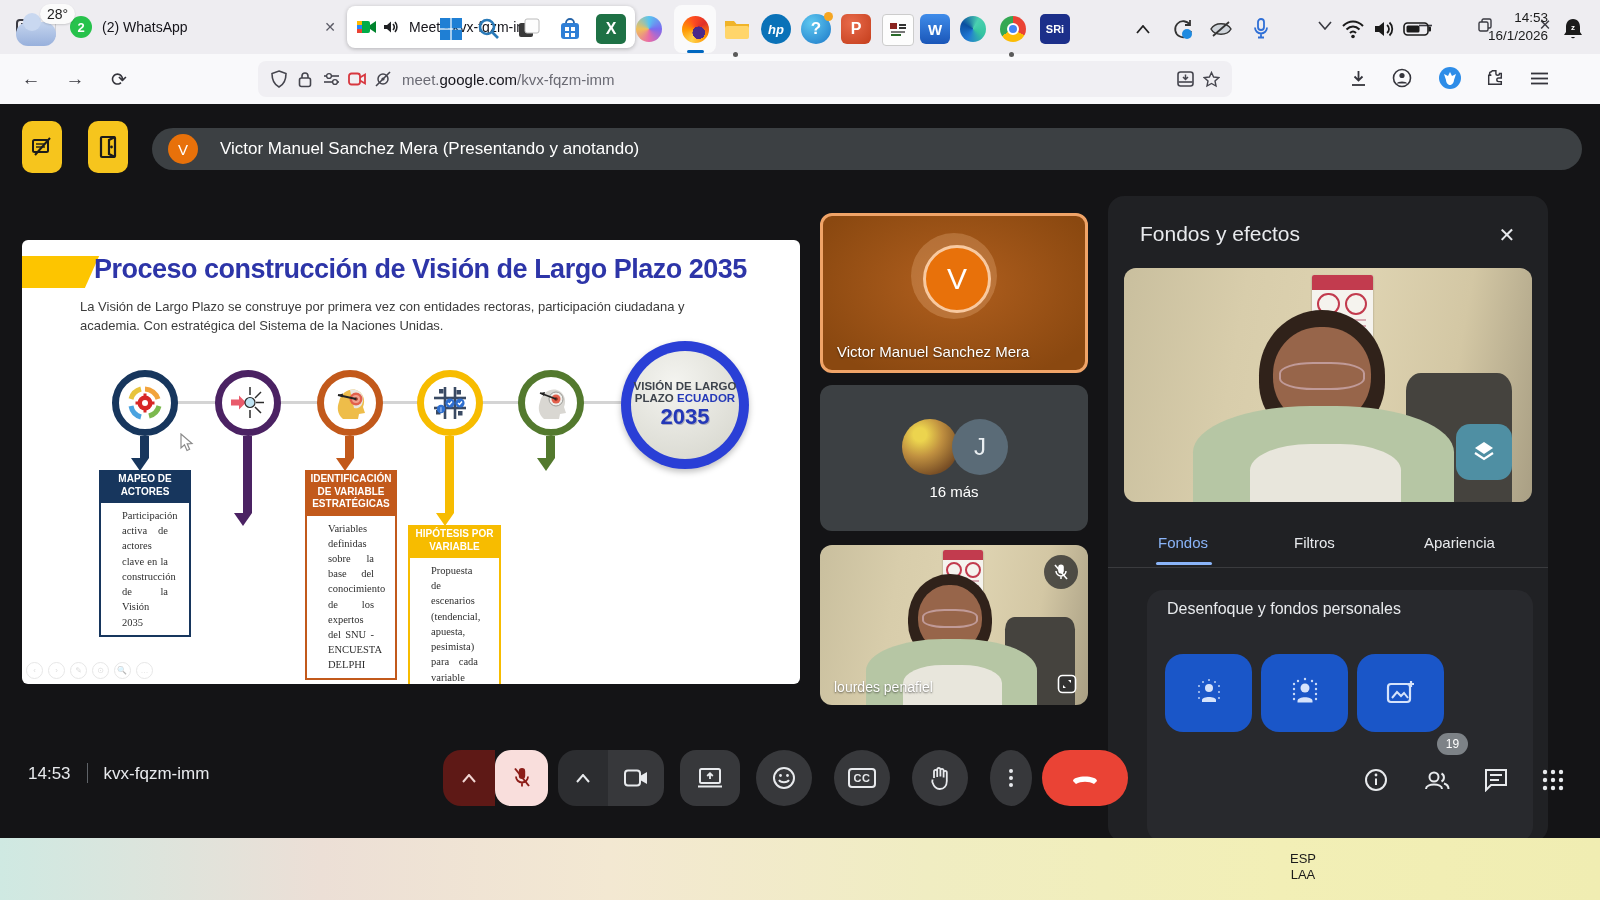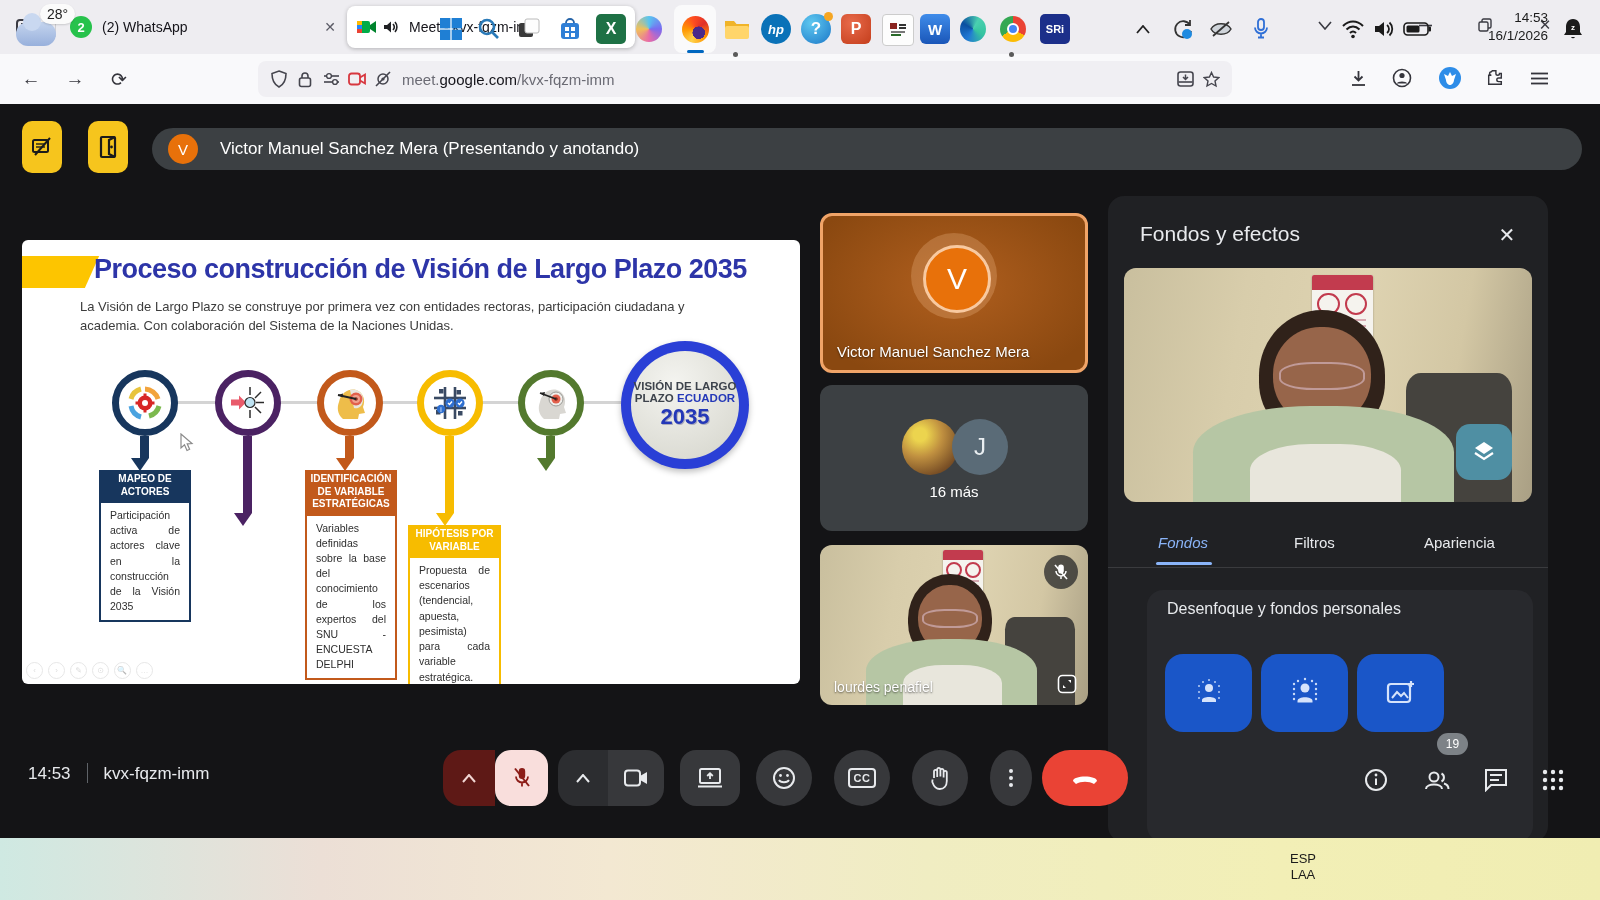--- a/index.html
+++ b/index.html
@@ -42,21 +42,21 @@
   #slide{left:22px;top:136px;width:778px;height:444px;background:#fff;border-radius:6px;overflow:hidden;}
   #slide-flag{left:-14px;top:16px;width:84px;height:32px;background:#fdc500;transform:skewX(-24deg);}
   #slide-title{left:72px;top:14px;width:700px;font-size:27px;font-weight:bold;color:#2d35a8;letter-spacing:-.5px;}
   #slide-sub{left:58px;top:58px;width:620px;font-size:13px;color:#3c3c3c;line-height:1.45;}
   #connector{left:123px;top:161px;width:500px;height:3px;background:#d4d4d4;}
   .pcirc{top:130px;width:66px;height:66px;border-radius:50%;background:#fff;box-sizing:border-box;
          display:flex;align-items:center;justify-content:center;}
   .arrow{width:9px;}
   .ahead{width:0;height:0;border-left:9px solid transparent;border-right:9px solid transparent;}
   .stephead{color:#fff;font-weight:bold;font-size:10px;text-align:center;line-height:1.25;padding:3px 2px;}
-  .stepbody{background:#fff;font-size:10.5px;color:#2e2e2e;line-height:1.45;padding:5px 9px;text-align:justify;}
+  .stepbody{background:#fff;font-size:10.5px;color:#2e2e2e;line-height:1.45;padding:5px 21px;text-align:justify;font-family:Liberation Serif, serif;}
   #vlp-badge{left:599px;top:101px;width:128px;height:128px;border-radius:50%;background:#2a3fd6;
       box-shadow:0 3px 6px rgba(0,0,0,.25);display:flex;align-items:center;justify-content:center;}
   #vlp-inner{width:108px;height:108px;border-radius:50%;background:radial-gradient(circle at 40% 30%,#f4f4f0,#dcdcd4 75%,#c9c9c0);
       display:flex;flex-direction:column;align-items:center;justify-content:center;text-align:center;}
   #vlp-inner .l1{font-size:11.5px;font-weight:bold;color:#3d434c;}
   #vlp-inner .l2{font-size:11.5px;font-weight:bold;color:#3d434c;}
   #vlp-inner .l2 b{color:#2438b8;}
   #vlp-inner .l3{font-size:22px;font-weight:bold;color:#2438b8;text-shadow:1px 1px 0 #aab;}
   .viewerctl{display:flex;gap:5px;opacity:.45;}
   .viewerctl i{width:15px;height:15px;border:1px solid #c9c9c9;border-radius:50%;color:#b5b5b5;
@@ -99,21 +99,21 @@
 
   
   #panel{left:1108px;top:92px;width:440px;height:646px;background:#202124;border-radius:16px;overflow:hidden;}
   #panel-title{position:absolute;left:32px;top:26px;font-size:21px;color:#e8eaed;}
   #panel-close{position:absolute;right:28px;top:26px;width:26px;height:26px;color:#e8eaed;font-size:20px;
       display:flex;align-items:center;justify-content:center;}
   #preview{position:absolute;left:16px;top:72px;width:408px;height:234px;border-radius:12px;overflow:hidden;background:#333;}
   #fxbtn{position:absolute;right:20px;bottom:22px;width:56px;height:56px;border-radius:14px;background:#4f8fa3;
       display:flex;align-items:center;justify-content:center;}
   .ptab{position:absolute;top:338px;font-size:15px;font-weight:500;color:#e8eaed;}
-  .ptab.active{color:#8ab4f8;font-style:italic;}
+  .ptab.active{color:#8ab4f8;}
   #tabline{position:absolute;left:48px;top:366px;width:56px;height:3px;border-radius:2px;background:#8ab4f8;}
   #pdivider{position:absolute;left:0;top:371px;width:440px;height:1px;background:#3a3b3e;}
   #blurcard{position:absolute;left:39px;top:394px;width:386px;height:252px;background:#28292d;border-radius:16px;}
   #blurcard h4{position:absolute;left:20px;top:10px;margin:0;font-size:16px;font-weight:500;color:#e8eaed;}
   .blurbtn{position:absolute;top:64px;width:87px;height:78px;border-radius:18px;background:#1a56c8;
       display:flex;align-items:center;justify-content:center;}
 
   
   #ctl-left{left:28px;top:659px;color:#e8eaed;font-size:17px;}
   #ctl-left .sep{display:inline-block;width:1px;height:20px;background:#5f6368;margin:0 16px;vertical-align:-4px;}
@@ -305,21 +305,21 @@
     <div class="abs flex" id="banner">
       <span class="av">V</span>
       <span class="txt">Victor Manuel Sanchez Mera (Presentando y anotando)</span>
     </div>
 
     <div class="abs" id="slide">
       <div class="abs" id="slide-flag"></div>
       <div class="abs" id="slide-title">Proceso construcción de Visión de Largo Plazo 2035</div>
       <div class="abs" id="slide-sub">
         <span>La Visión de Largo Plazo se construye por primera vez con entidades rectoras, participación ciudadana y</span><br>
-        <span>academia. Con colaboración del Sistema de la Naciones Unidas.</span>
+        <span>academia. Con estratégica del Sistema de la Naciones Unidas.</span>
       </div>
       <div class="abs" id="connector"></div>
 
       <div class="abs pcirc" style="left:90px;border:7px solid #17365d">
         <svg width="40" height="40" viewBox="0 0 40 40">
             <g stroke-width="5" fill="none">
               <path d="M20 6 A14 14 0 0 1 33 16" stroke="#f2a33c"></path>
               <path d="M34 23 A14 14 0 0 1 24 33" stroke="#7cb94e"></path>
               <path d="M16 34 A14 14 0 0 1 6 23" stroke="#4aa3e0"></path>
               <path d="M6 16 A14 14 0 0 1 16 6" stroke="#e8c43c"></path>

